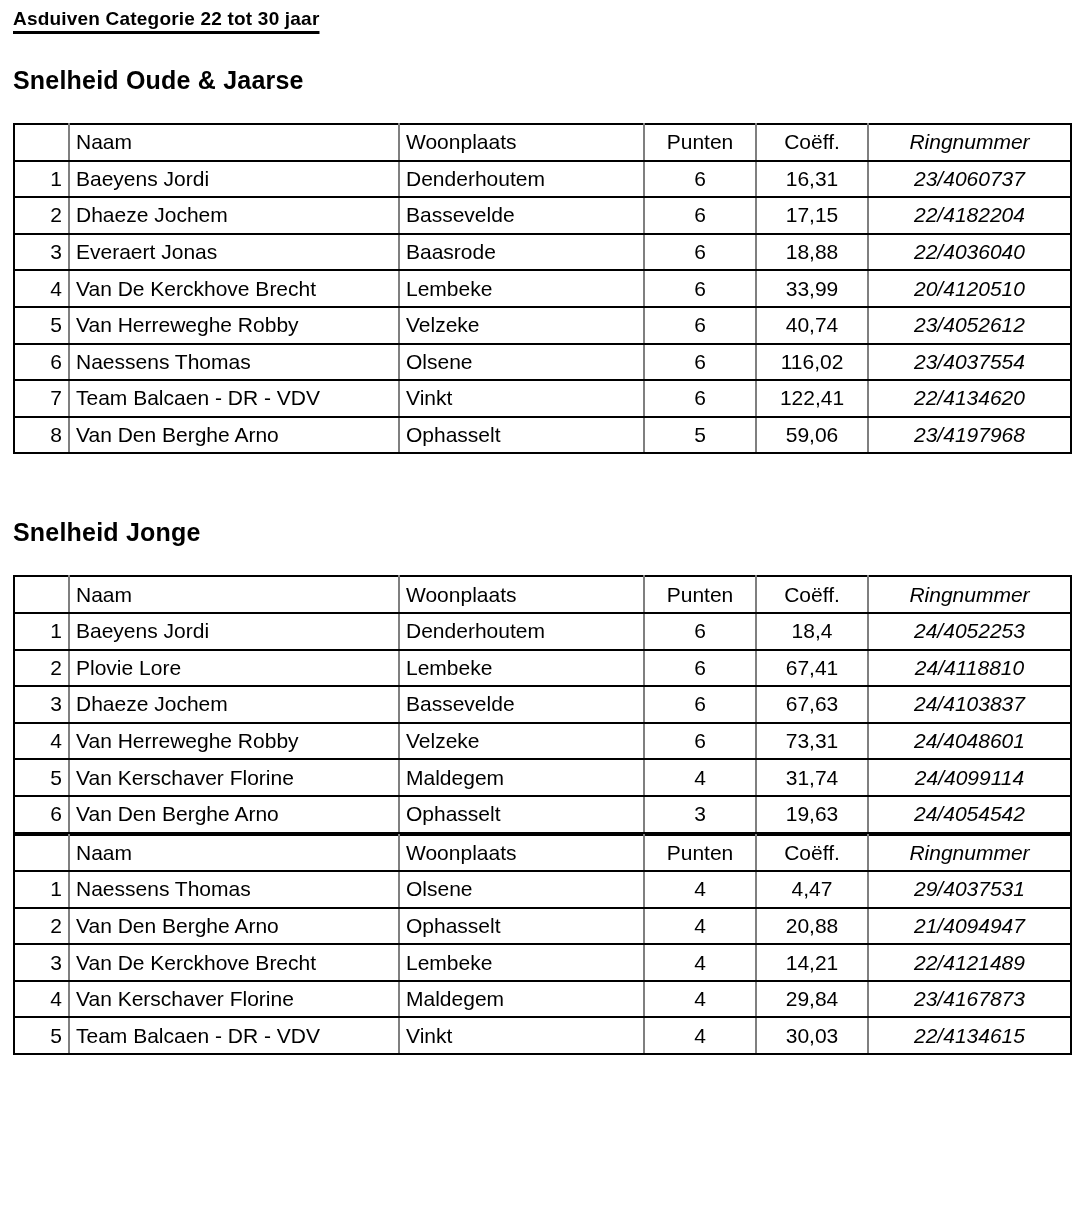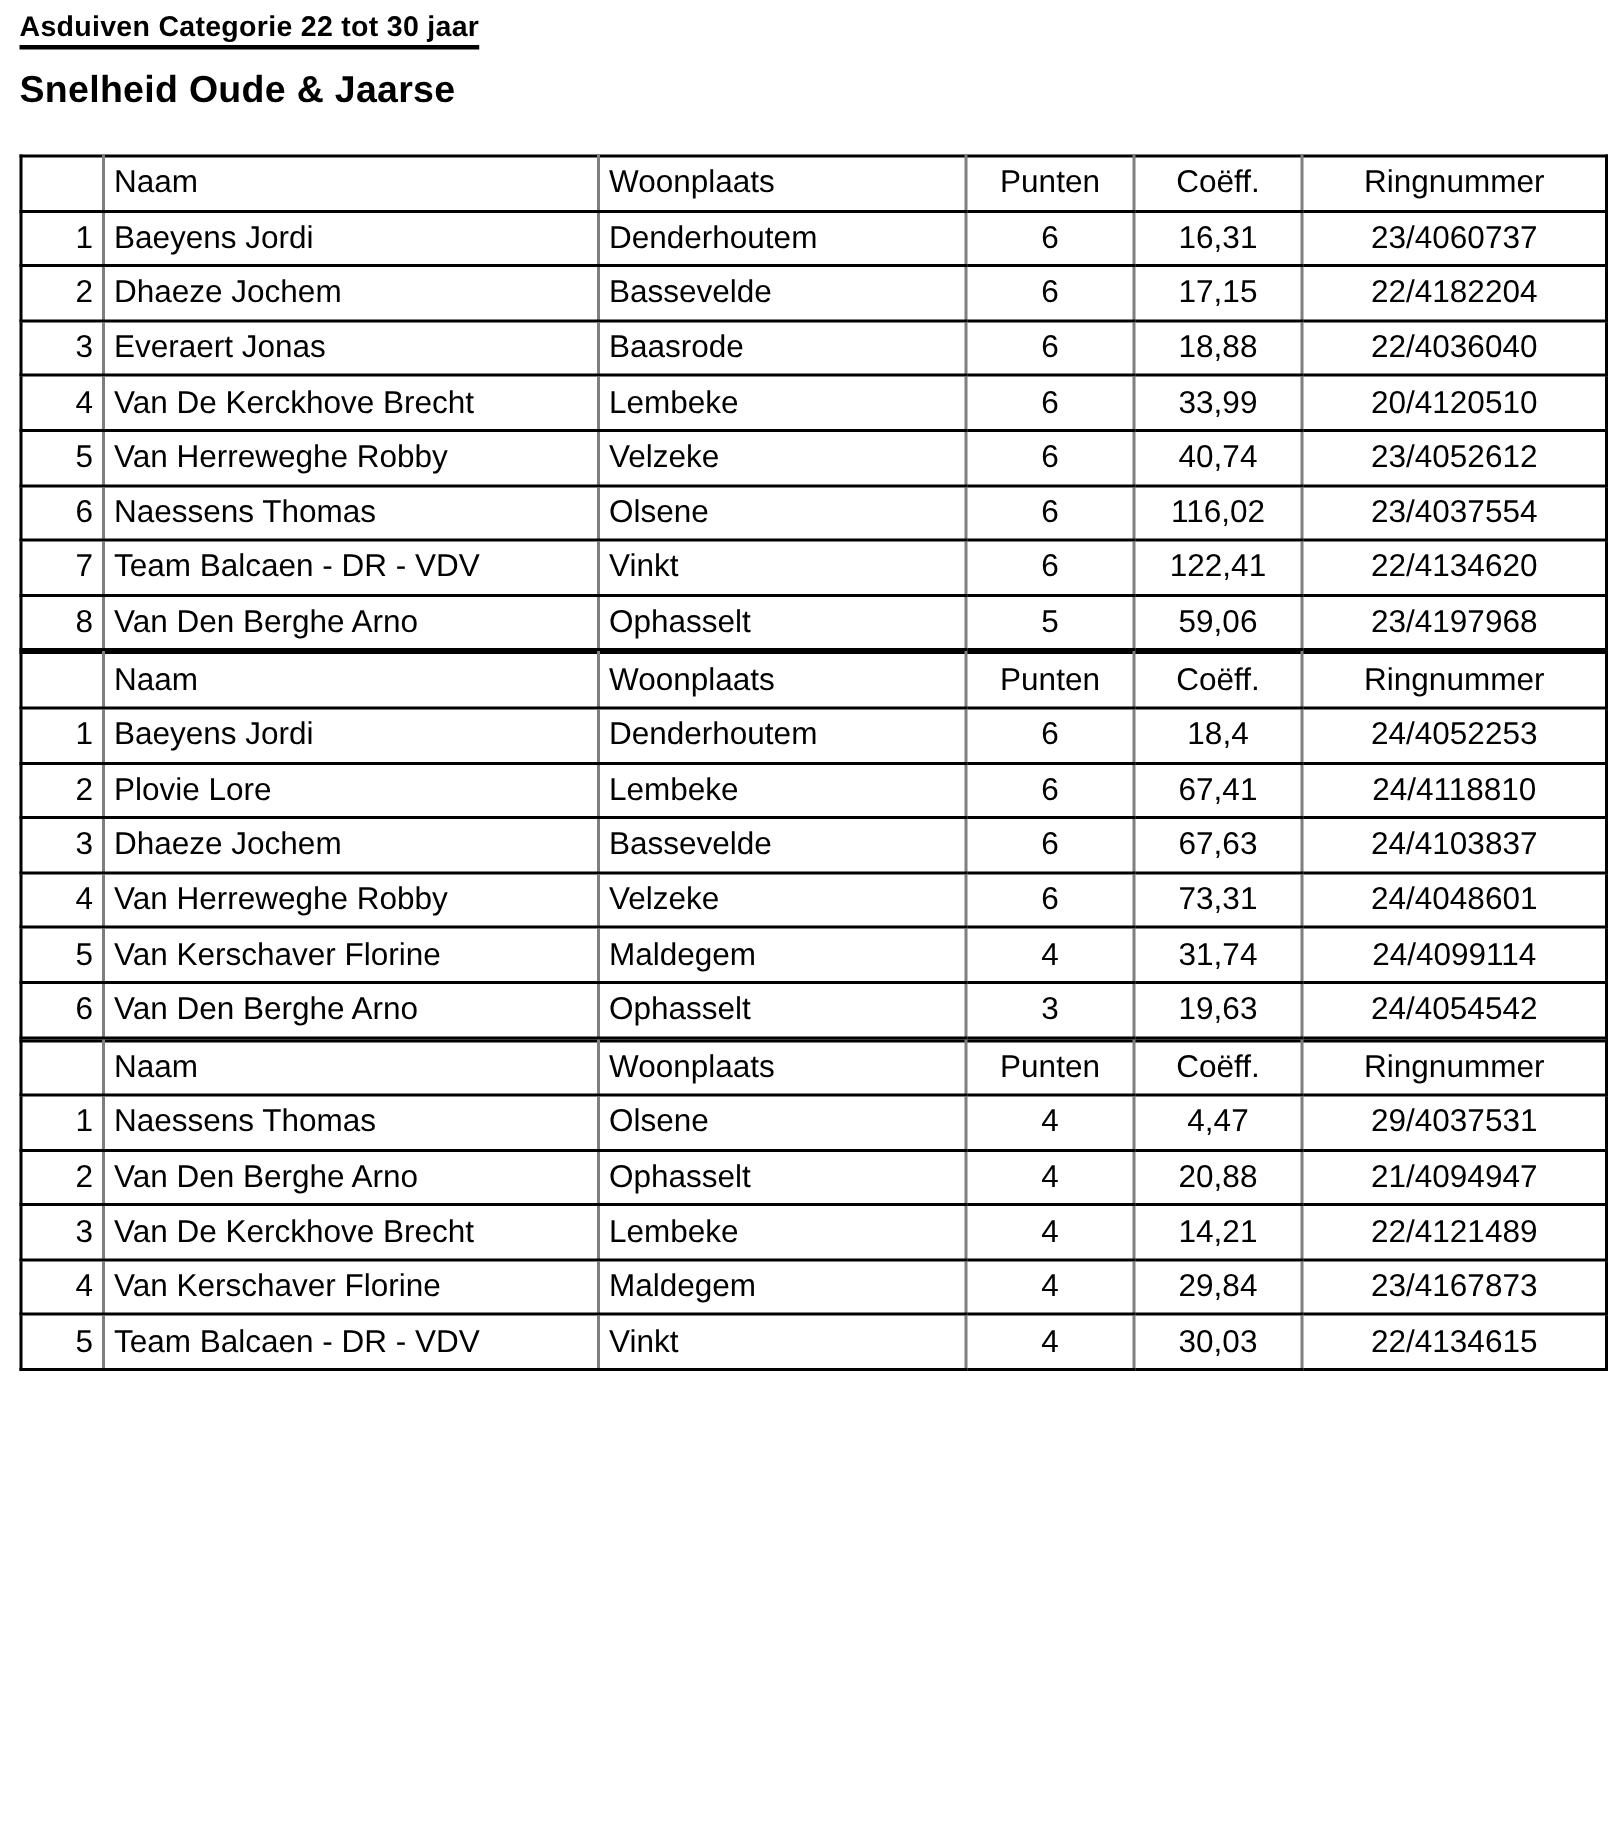--- a/index.html
+++ b/index.html
@@ -18,21 +18,21 @@
     font-size: 19px;
     font-weight: 700;
     text-decoration: underline;
     text-decoration-thickness: 3px;
     text-underline-offset: 6px;
     letter-spacing: 0.2px;
   }
   .section-heading {
     font-size: 25px;
     font-weight: 700;
-    margin-top: 16px;
+    margin-top: 36px;
     margin-bottom: 28px;
     letter-spacing: 0.2px;
   }
   .section + .section .section-heading {
     margin-top: 64px;
   }
   table.results {
     border-collapse: collapse;
     table-layout: fixed;
     width: 1057px;
@@ -43,21 +43,21 @@
     border-bottom: 2px solid #000;
     height: 36.6px;
     font-size: 21px;
     font-weight: 400;
     vertical-align: middle;
     padding: 0 6px;
     overflow: hidden;
     white-space: nowrap;
   }
   table.results td:first-child, table.results th:first-child { border-left-color: #000; }
-  table.results td:last-child,  table.results th:last-child  { border-right-color: #000; }
+  table.results td:last-child,  table.results th:last-child  { border-right-color: #000; font-style: italic; }
   .col-rank  { width: 55px; }
   .col-name  { width: 330px; }
   .col-place { width: 245px; }
   .col-pts   { width: 112px; }
   .col-coef  { width: 112px; }
   .col-ring  { width: 203px; }
   td.rank   { text-align: right; padding-right: 9px; }
   td.name, th.name, td.place, th.place { text-align: left; padding-left: 9px; }
   td.center, th.center { text-align: center; }
 </style>
@@ -150,20 +150,21 @@
             <td class="name">Van Den Berghe Arno</td>
             <td class="place">Ophasselt</td>
             <td class="center">5</td>
             <td class="center">59,06</td>
             <td class="center">23/4197968</td>
           </tr>
         </tbody>
       </table>
     </section>
     <section class="section">
+      <h2 class="section-heading">Snelheid Jonge</h2>
       <table class="results">
         <colgroup>
           <col class="col-rank">
           <col class="col-name">
           <col class="col-place">
           <col class="col-pts">
           <col class="col-coef">
           <col class="col-ring">
         </colgroup>
         <thead>

